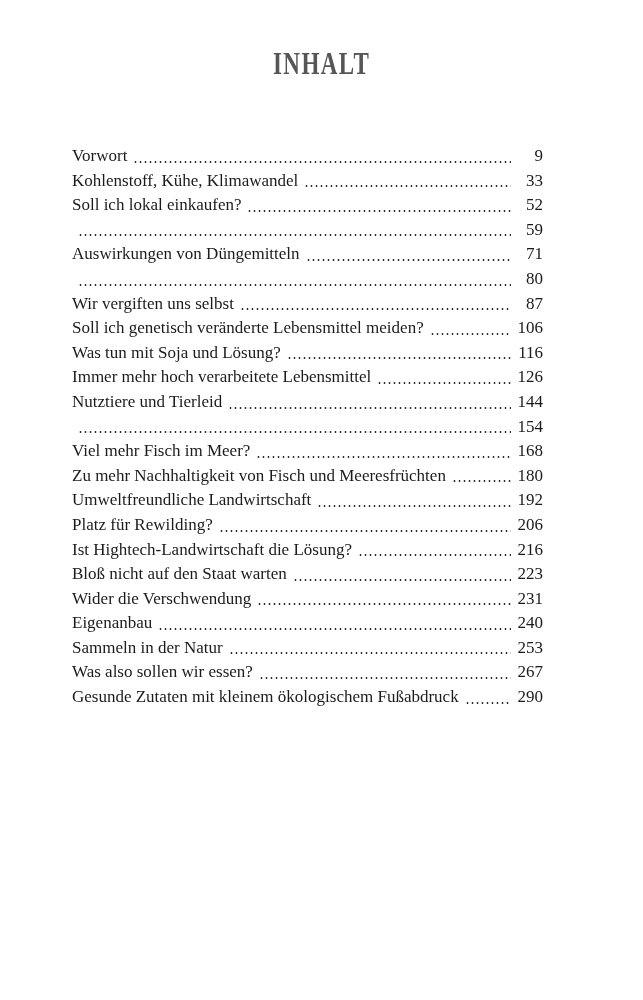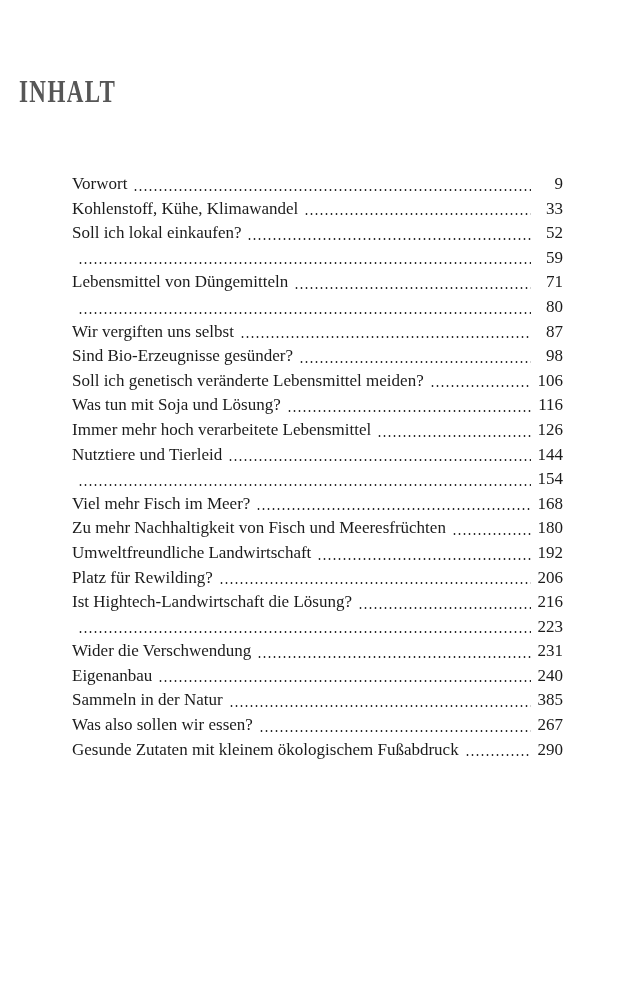--- a/index.html
+++ b/index.html
@@ -11,40 +11,40 @@
     position: relative;
     width: 643px;
     height: 1000px;
     background: #ffffff;
     box-sizing: border-box;
     font-family: "Liberation Serif", serif;
     color: #1b1b1b;
     overflow: hidden;
   }
   .title-wrap {
-    text-align: left;
-    margin-top: 74px;
+    text-align: center;
+    margin-top: 46px;
     height: 40px;
   }
   .title {
     display: inline-block;
     margin: 0;
     font-family: "Liberation Serif", serif;
     font-weight: 700;
     font-size: 32px;
     line-height: 34px;
     letter-spacing: 2px;
     color: #565656;
     transform: scaleX(0.72);
     transform-origin: center;
   }
   .toc {
     margin-top: 58px;
     padding-left: 72px;
-    padding-right: 80px;
+    padding-right: 100px;
   }
   .toc-row {
     display: flex;
     align-items: baseline;
     height: 24.6px;
     line-height: 24.6px;
     font-size: 17px;
     white-space: nowrap;
   }
   .toc-label {
@@ -89,37 +89,32 @@
       <div class="toc-row">
         <span class="toc-label">Soll ich lokal einkaufen?</span>
         <span class="toc-dots"></span>
         <span class="toc-page">52</span>
       </div>
       <div class="toc-row">
         <span class="toc-dots"></span>
         <span class="toc-page">59</span>
       </div>
       <div class="toc-row">
-        <span class="toc-label">Lebensmittel von Düngemitteln</span>
+        <span class="toc-label">Auswirkungen von Düngemitteln</span>
         <span class="toc-dots"></span>
         <span class="toc-page">71</span>
       </div>
       <div class="toc-row">
         <span class="toc-dots"></span>
         <span class="toc-page">80</span>
       </div>
       <div class="toc-row">
         <span class="toc-label">Wir vergiften uns selbst</span>
         <span class="toc-dots"></span>
         <span class="toc-page">87</span>
-      </div>
-      <div class="toc-row">
-        <span class="toc-label">Sind Bio-Erzeugnisse gesünder?</span>
-        <span class="toc-dots"></span>
-        <span class="toc-page">98</span>
       </div>
       <div class="toc-row">
         <span class="toc-label">Soll ich genetisch veränderte Lebensmittel meiden?</span>
         <span class="toc-dots"></span>
         <span class="toc-page">106</span>
       </div>
       <div class="toc-row">
         <span class="toc-label">Was tun mit Soja und Lösung?</span>
         <span class="toc-dots"></span>
         <span class="toc-page">116</span>
@@ -157,37 +152,38 @@
         <span class="toc-label">Platz für Rewilding?</span>
         <span class="toc-dots"></span>
         <span class="toc-page">206</span>
       </div>
       <div class="toc-row">
         <span class="toc-label">Ist Hightech-Landwirtschaft die Lösung?</span>
         <span class="toc-dots"></span>
         <span class="toc-page">216</span>
       </div>
       <div class="toc-row">
+        <span class="toc-label">Bloß nicht auf den Staat warten</span>
         <span class="toc-dots"></span>
         <span class="toc-page">223</span>
       </div>
       <div class="toc-row">
         <span class="toc-label">Wider die Verschwendung</span>
         <span class="toc-dots"></span>
         <span class="toc-page">231</span>
       </div>
       <div class="toc-row">
         <span class="toc-label">Eigenanbau</span>
         <span class="toc-dots"></span>
         <span class="toc-page">240</span>
       </div>
       <div class="toc-row">
         <span class="toc-label">Sammeln in der Natur</span>
         <span class="toc-dots"></span>
-        <span class="toc-page">385</span>
+        <span class="toc-page">253</span>
       </div>
       <div class="toc-row">
         <span class="toc-label">Was also sollen wir essen?</span>
         <span class="toc-dots"></span>
         <span class="toc-page">267</span>
       </div>
       <div class="toc-row">
         <span class="toc-label">Gesunde Zutaten mit kleinem ökologischem Fußabdruck</span>
         <span class="toc-dots"></span>
         <span class="toc-page">290</span>

